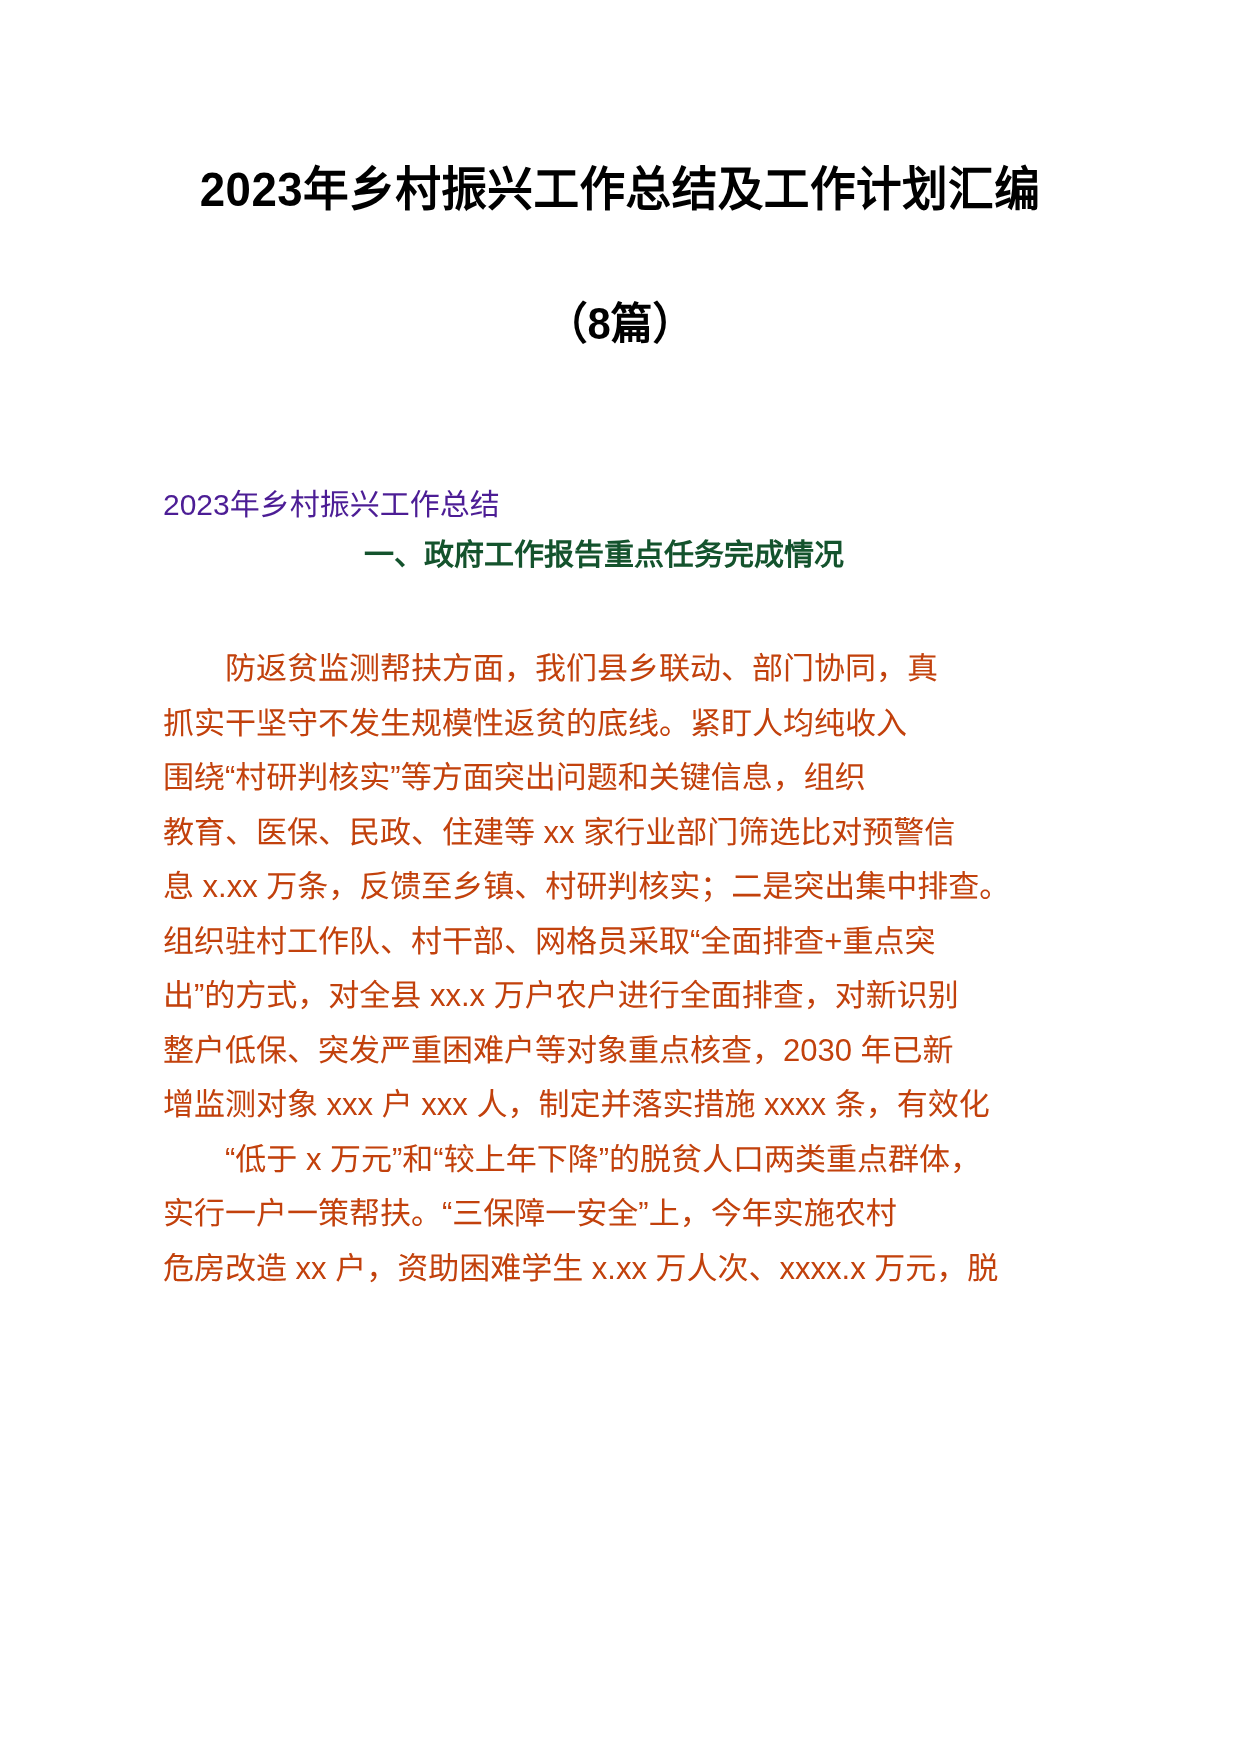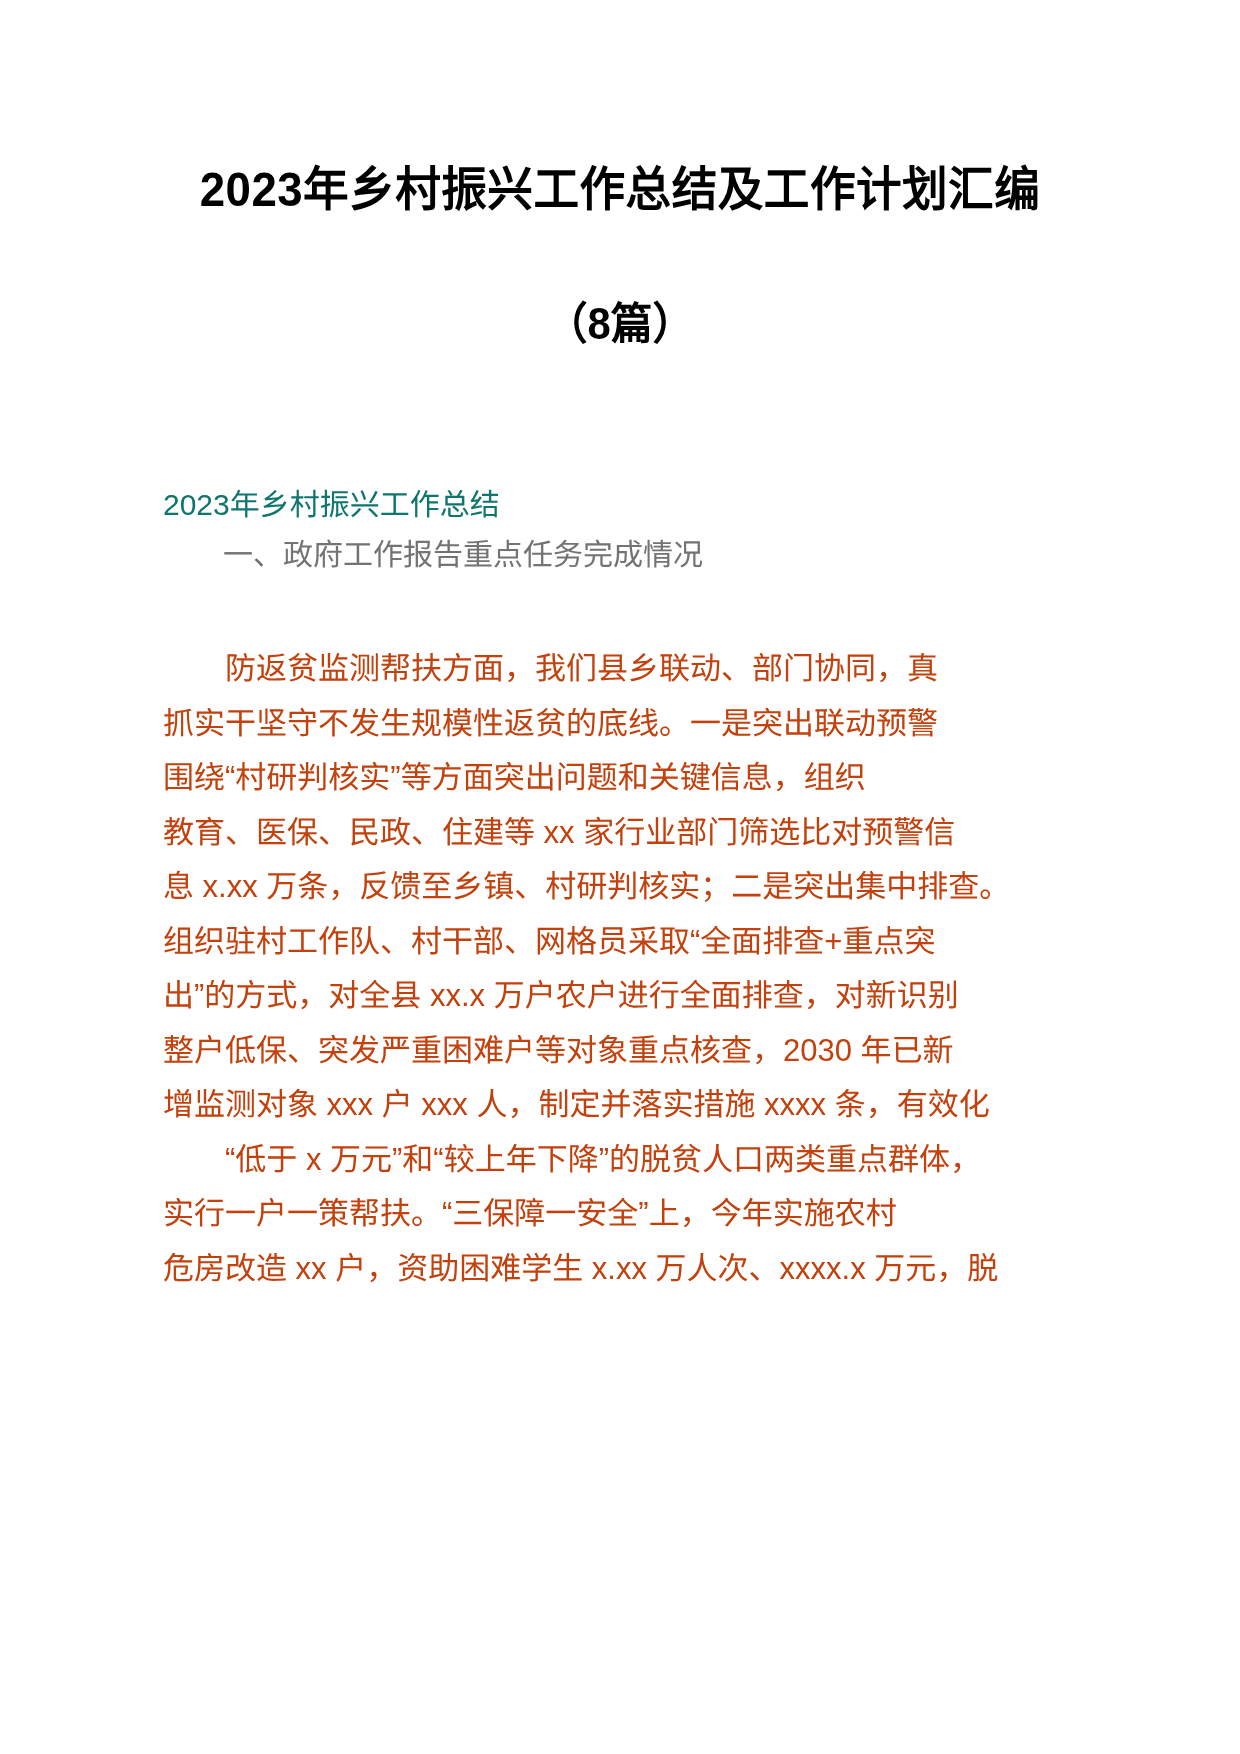--- a/index.html
+++ b/index.html
@@ -63,32 +63,33 @@
     left: 163px;
     top: 480px;
     width: 822px;
   }
 
   .article-heading {
     font-family: "Liberation Sans", "DejaVu Sans", sans-serif;
     font-weight: 400;
     font-size: 30px;
     line-height: 50px;
-    color: #0f766e;
+    color: #4c1d95;
     white-space: nowrap;
   }
 
   .section-heading {
     font-family: "Liberation Sans", "DejaVu Sans", sans-serif;
-    font-weight: 400;
+    font-weight: 700;
     font-size: 30px;
     line-height: 50px;
-    color: #737373;
+    color: #14532d;
     text-indent: 60px;
     white-space: nowrap;
+    text-align: center;
   }
 
   .body-block {
     margin-top: 62px;
   }
 
   .body-line {
     font-family: "Liberation Sans", "DejaVu Sans", sans-serif;
     font-weight: 400;
     font-size: 31px;
@@ -113,21 +114,21 @@
   </div>
 
   <div class="article">
 
     <div class="article-heading">2023年乡村振兴工作总结</div>
 
     <div class="section-heading">一、政府工作报告重点任务完成情况</div>
 
     <div class="body-block">
       <div class="body-line indent">防返贫监测帮扶方面，我们县乡联动、部门协同，真</div>
-      <div class="body-line">抓实干坚守不发生规模性返贫的底线。一是突出联动预警</div>
+      <div class="body-line">抓实干坚守不发生规模性返贫的底线。紧盯人均纯收入</div>
       <div class="body-line">围绕“村研判核实”等方面突出问题和关键信息，组织</div>
       <div class="body-line">教育、医保、民政、住建等 xx 家行业部门筛选比对预警信</div>
       <div class="body-line">息 x.xx 万条，反馈至乡镇、村研判核实；二是突出集中排查。</div>
       <div class="body-line">组织驻村工作队、村干部、网格员采取“全面排查+重点突</div>
       <div class="body-line">出”的方式，对全县 xx.x 万户农户进行全面排查，对新识别</div>
       <div class="body-line">整户低保、突发严重困难户等对象重点核查，2030 年已新</div>
       <div class="body-line">增监测对象 xxx 户 xxx 人，制定并落实措施 xxxx 条，有效化</div>
       <div class="body-line indent">“低于 x 万元”和“较上年下降”的脱贫人口两类重点群体，</div>
       <div class="body-line">实行一户一策帮扶。“三保障一安全”上，今年实施农村</div>
       <div class="body-line">危房改造 xx 户，资助困难学生 x.xx 万人次、xxxx.x 万元，脱</div>

